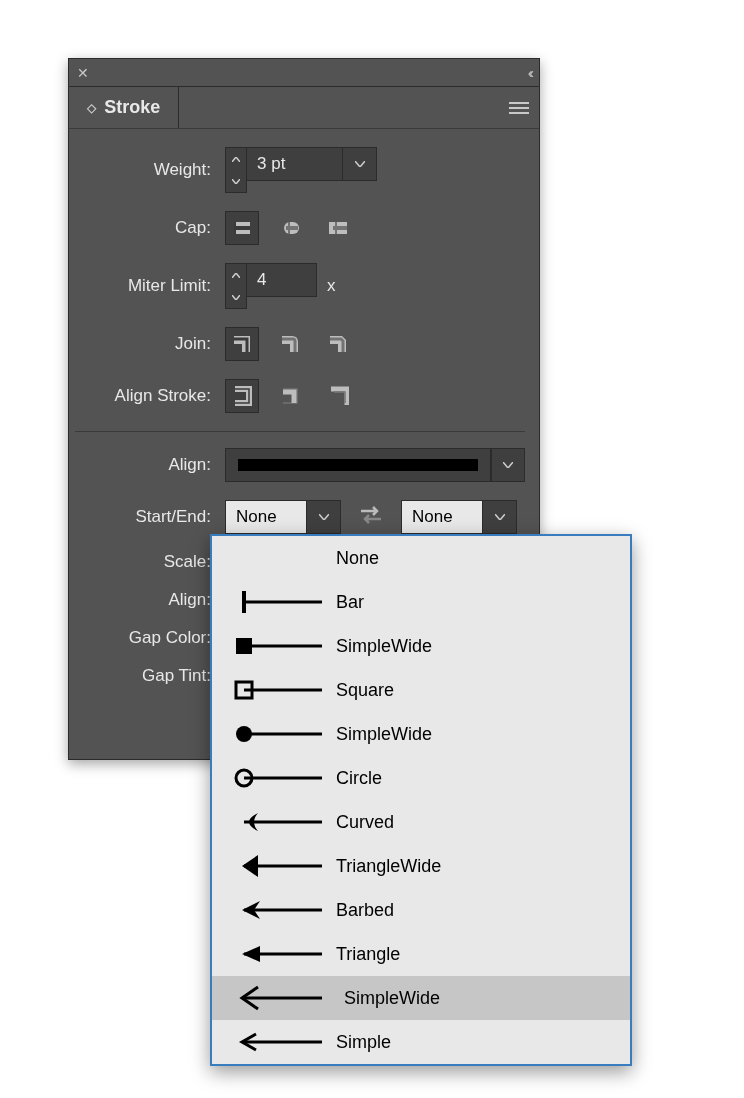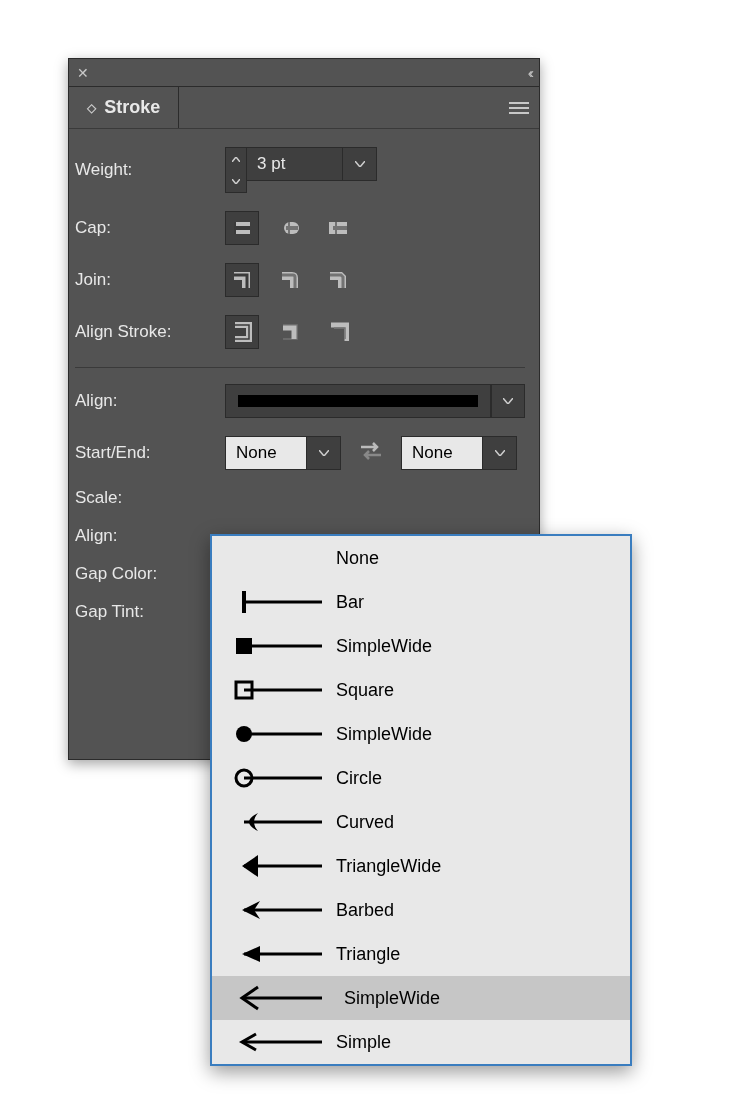--- a/index.html
+++ b/index.html
@@ -56,21 +56,22 @@
   .menu-icon svg { display:block; }
 
   .body { padding: 18px 14px 18px 6px; }
   .row {
     display: flex;
     align-items: center;
     margin-bottom: 18px;
   }
   .label {
     width: 150px;
-    text-align: left;
+    text-align: right;
+    padding-right: 14px;
     color: #e8e8e8;
     font-size: 17px;
     font-weight: 500;
   }
   .divider { height:1px; background:#3a3a3a; margin: 8px 0 16px 0; }
 
   .input-group {
     display: flex;
     align-items: stretch;
     height: 46px;
@@ -237,20 +238,39 @@
         <div class="icon-btn">
           <svg width="22" height="22">
               <rect x="2" y="5" width="18" height="12" fill="#bdbdbd"></rect>
               <rect x="6" y="9" width="14" height="4" fill="#737373"></rect>
               <rect x="8" y="5" width="2" height="12" fill="#737373"></rect>
             </svg>
         </div>
       </div>
     </div>
 
+    <div class="row">
+      <div class="label">Miter Limit:</div>
+      <div class="input-group">
+        <div class="stepper">
+          <div>
+              <svg width="8" height="5">
+                <polyline points="0,5 4,0 8,5" fill="none" stroke="#ccc" stroke-width="1.5"></polyline>
+              </svg>
+            </div>
+          <div>
+              <svg width="8" height="5">
+                <polyline points="0,0 4,5 8,0" fill="none" stroke="#ccc" stroke-width="1.5"></polyline>
+              </svg>
+            </div>
+        </div>
+        <div class="text-input" style="display:flex;align-items:center;width:70px">4</div>
+      </div>
+      <span class="times-x">x</span>
+    </div>
 
     <div class="row">
       <div class="label">Join:</div>
       <div class="icon-row">
         <div class="icon-btn selected">
           <svg width="22" height="22">
               <path d="M3 3 L19 3 L19 19 L11 19 L11 11 L3 11 Z" fill="#bdbdbd"></path>
               <path d="M3 6 L16 6 L16 19" fill="none" stroke="#3a3a3a" stroke-width="3"></path>
             </svg>
         </div>

